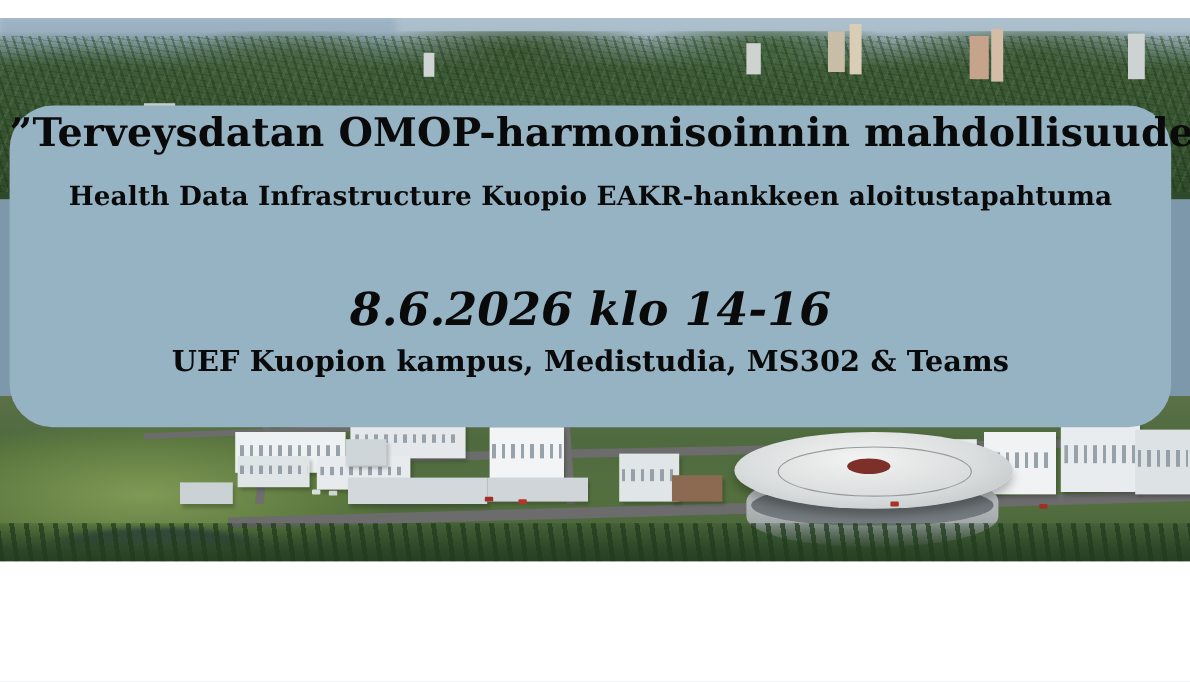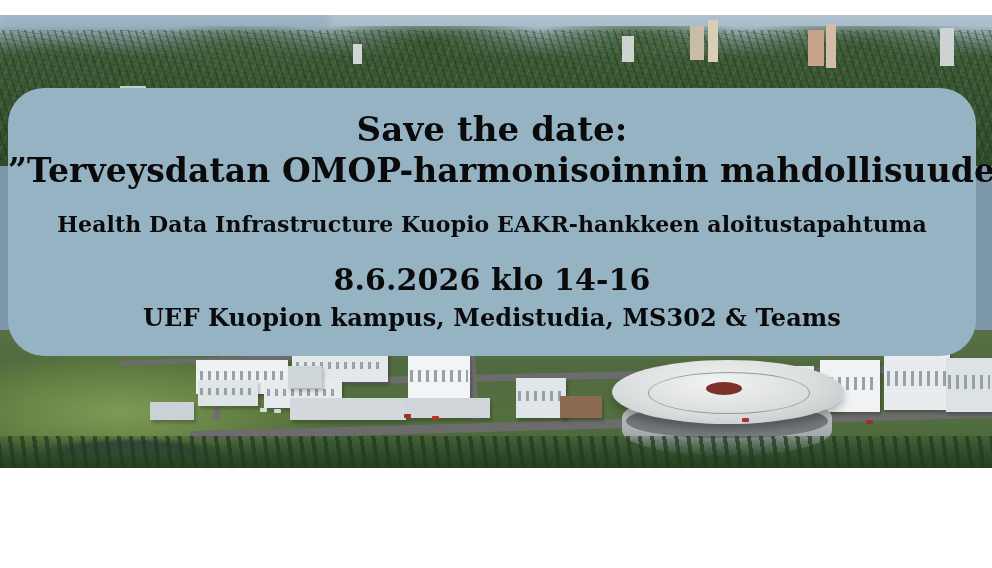--- a/index.html
+++ b/index.html
@@ -179,21 +179,21 @@
     color: #0a0a0a;
     text-align: center;
     width: 100%;
     font-weight: bold;
     letter-spacing: .1px;
     white-space: nowrap;
   }
   .l-save   { font-size: 34px; margin-top: 22px; line-height: 1.12; }
   .l-title  { font-size: 33px; margin-top: 5px;  line-height: 1.12; }
   .l-sub    { font-size: 22px; margin-top: 22px;  line-height: 1.15; }
-  .l-date   { font-size: 30px; margin-top: 26px; line-height: 1.1; }
+  .l-date   { font-size: 38px; margin-top: 60px; line-height: 1.1; font-style: italic; }
   .l-place  { font-size: 24px; margin-top: 8px;  line-height: 1.15; }
 
   
   .logo-bar {
     position: absolute;
     left: 0; top: 468px;
     width: 992px; height: 100px;
     background: #ffffff;
     z-index: 7;
   }
@@ -276,21 +276,20 @@
     <div class="cars k2"></div>
     <div class="cars k3"></div>
     <div class="cars k4"></div>
     <div class="cars k5"></div>
     <div class="cars k6"></div>
   </div>
 
   <div class="top-white-strip"></div>
 
   <div class="overlay">
-    <div class="line l-save">Save the date:</div>
     <div class="line l-title">”Terveysdatan OMOP-harmonisoinnin mahdollisuudet”</div>
     <div class="line l-sub">Health Data Infrastructure Kuopio EAKR-hankkeen aloitustapahtuma</div>
     <div class="line l-date">8.6.2026 klo 14-16</div>
     <div class="line l-place">UEF Kuopion kampus, Medistudia, MS302 &amp; Teams</div>
   </div>
 
   <div class="logo-bar">
 
     
     

